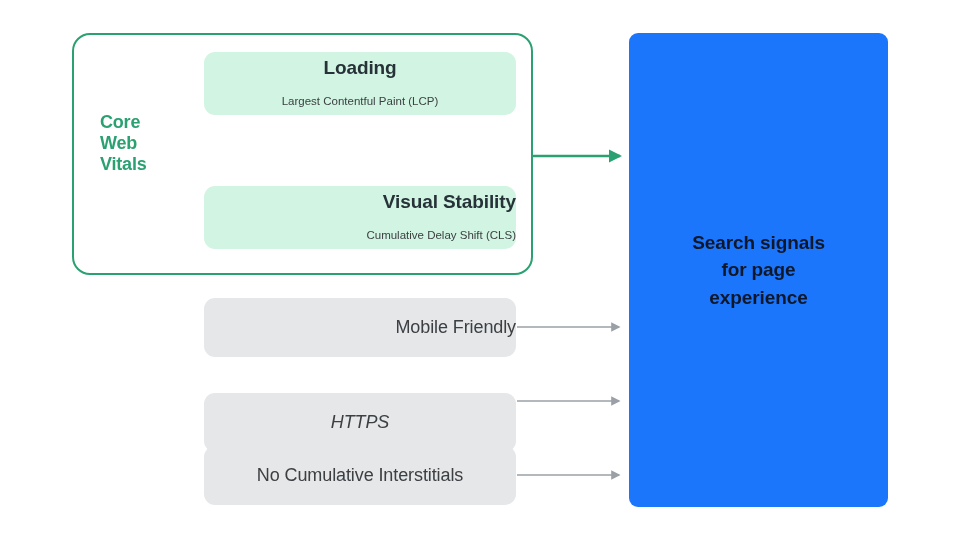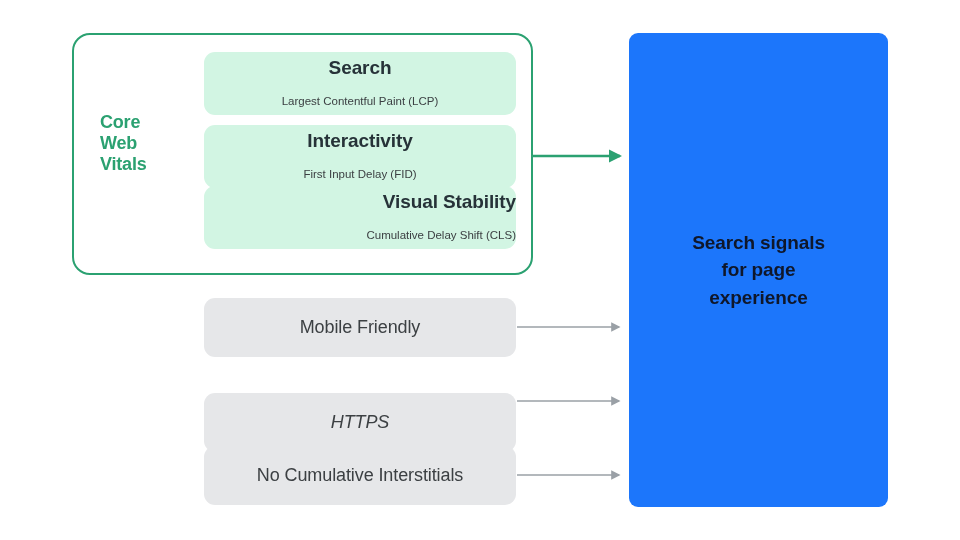--- a/index.html
+++ b/index.html
@@ -83,21 +83,21 @@
     left: 204px;
     width: 312px;
     height: 59px;
     background: #E6E7E9;
     border-radius: 11px;
     box-sizing: border-box;
     display: flex;
     align-items: center;
     justify-content: center;
   }
-  .signal-1 { top: 298px; }
+  .signal-1 { top: 298px; justify-content: flex-end; }
   .signal-2 { top: 393px; font-style: italic; }
   .signal-3 { top: 446px; }
   .signal-label {
     color: #3C4043;
     font-size: 18px;
     font-weight: normal;
     letter-spacing: -0.1px;
   }
 
   
@@ -140,28 +140,24 @@
 
 <div id="canvas">
 
   <div class="cwv-group">
     <div class="cwv-label" style="position:absolute;left:26px;top:77px;width:96px;white-space:pre-line;">Core
 Web
 Vitals</div>
   </div>
 
   <div class="metric metric-1">
-    <div class="metric-title">Search</div>
+    <div class="metric-title">Loading</div>
     <div class="metric-sub">Largest Contentful Paint (LCP)</div>
   </div>
 
-  <div class="metric metric-2">
-    <div class="metric-title">Interactivity</div>
-    <div class="metric-sub">First Input Delay (FID)</div>
-  </div>
 
   <div class="metric metric-3">
     <div class="metric-title">Visual Stability</div>
     <div class="metric-sub">Cumulative Delay Shift (CLS)</div>
   </div>
 
   <div class="signal signal-1">
     <div class="signal-label">Mobile Friendly</div>
   </div>
 

